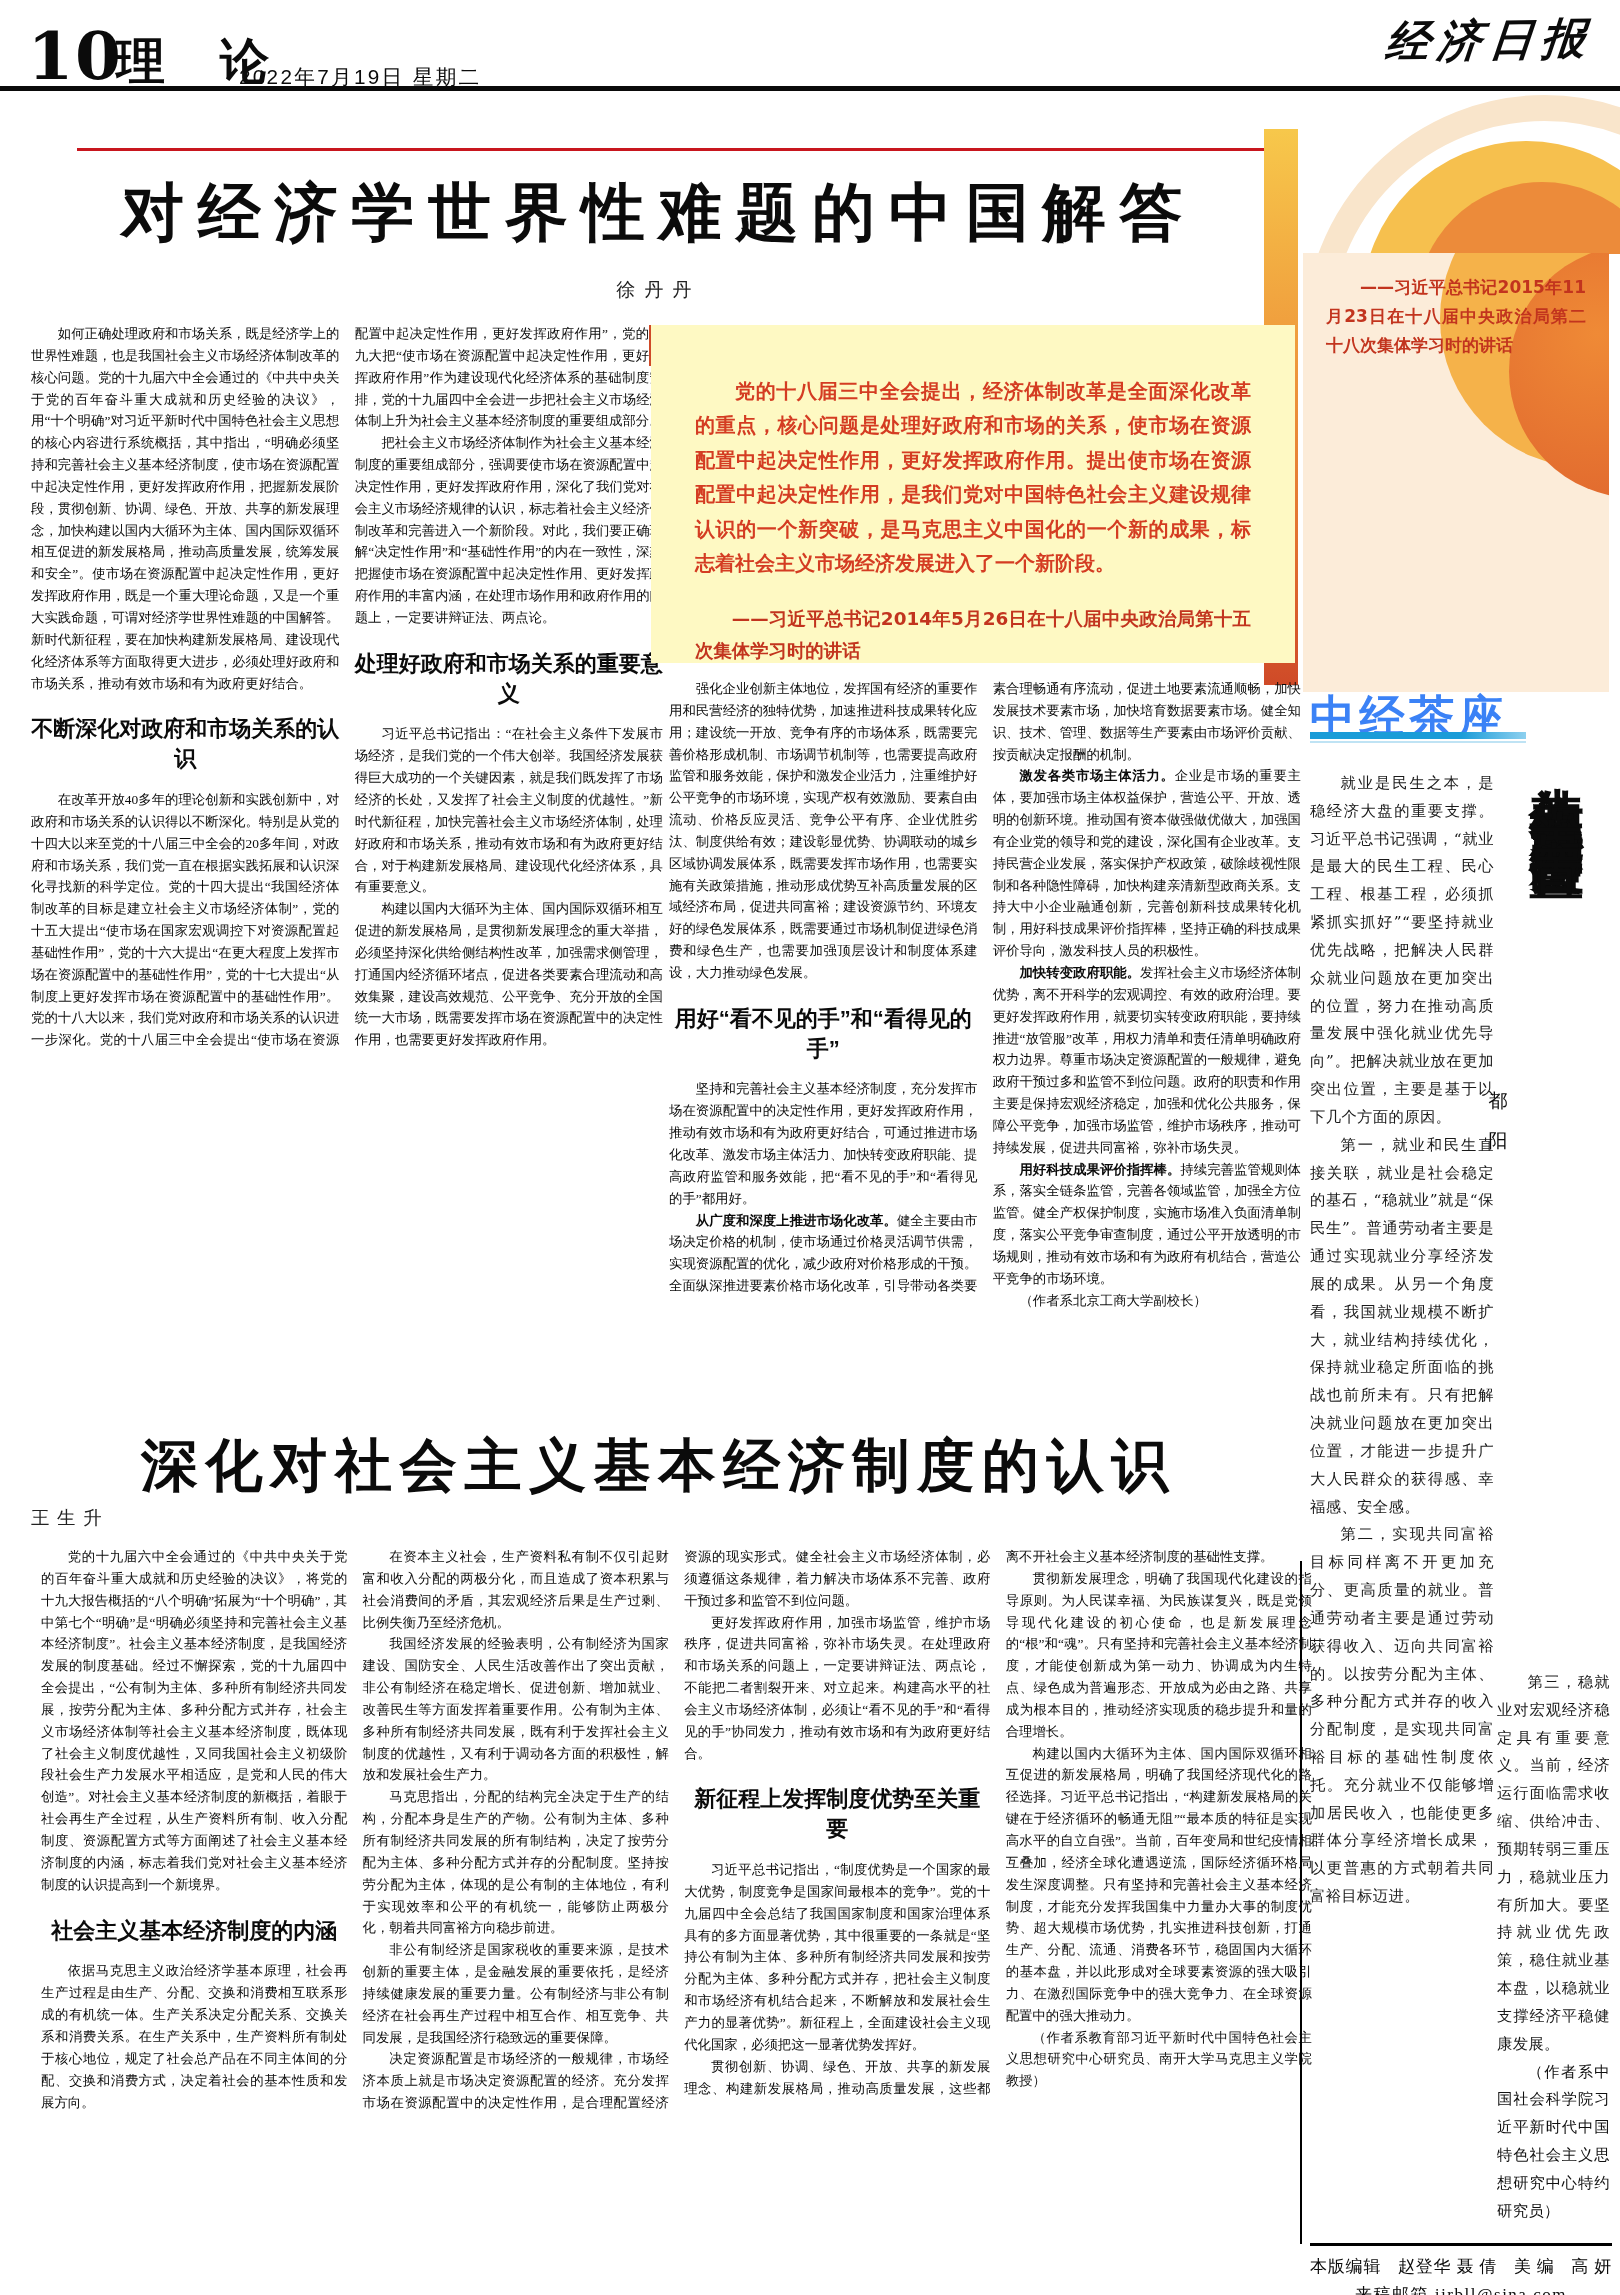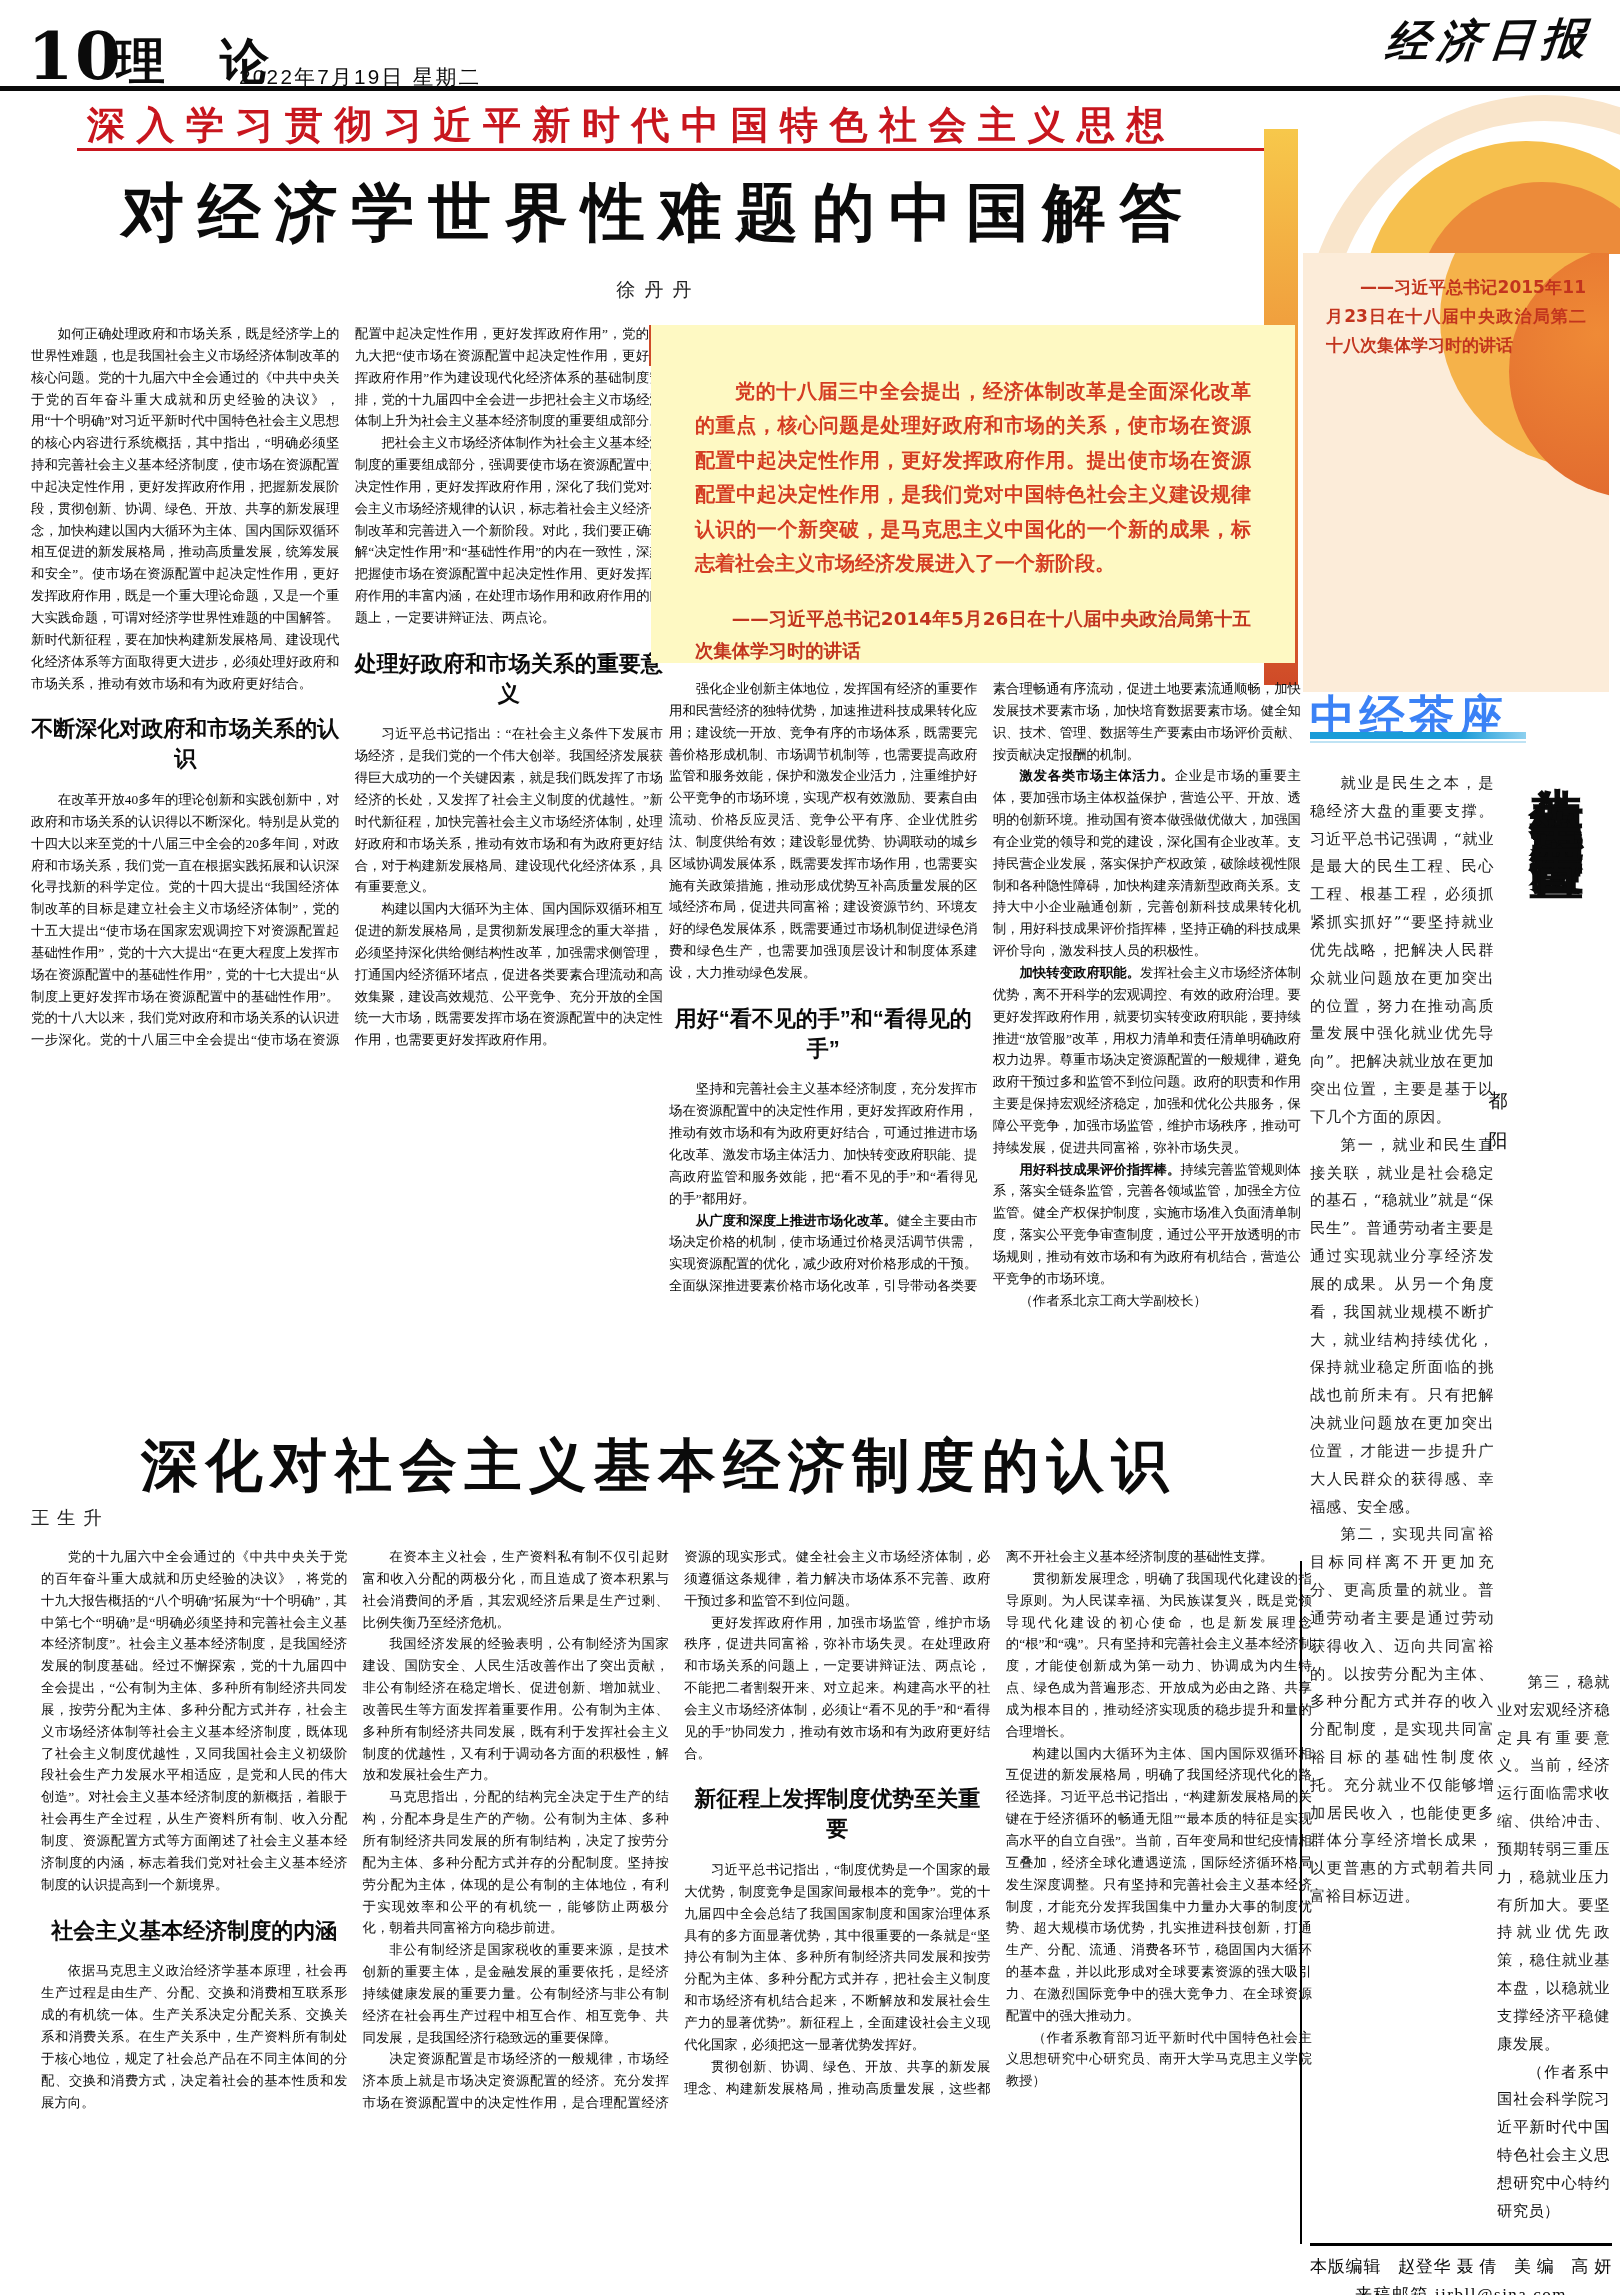--- a/index.html
+++ b/index.html
@@ -94,21 +94,20 @@
 <body>
 
 <div class="page">
 
   <div class="hdr-pagenum">10</div>
   <div class="hdr-section">理 论</div>
   <div class="hdr-date">2022年7月19日 星期二</div>
   <div class="masthead">经济日报</div>
   <div class="hdr-rule"></div>
 
-  <div class="banner">深入学习贯彻习近平新时代中国特色社会主义思想</div>
   <div class="banner-rule"></div>
 
   <div class="decor-rings">
     <div class="ring r1"></div>
     <div class="ring r2"></div>
     <div class="ring r3"></div>
   </div>
   <div class="decor-strip"></div>
 
   <div class="a1-title">对经济学世界性难题的中国解答</div>

